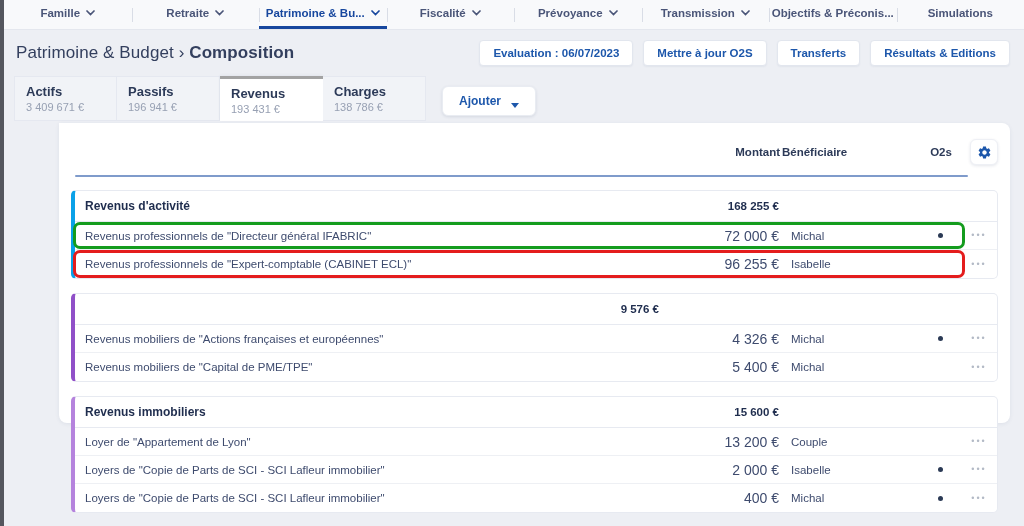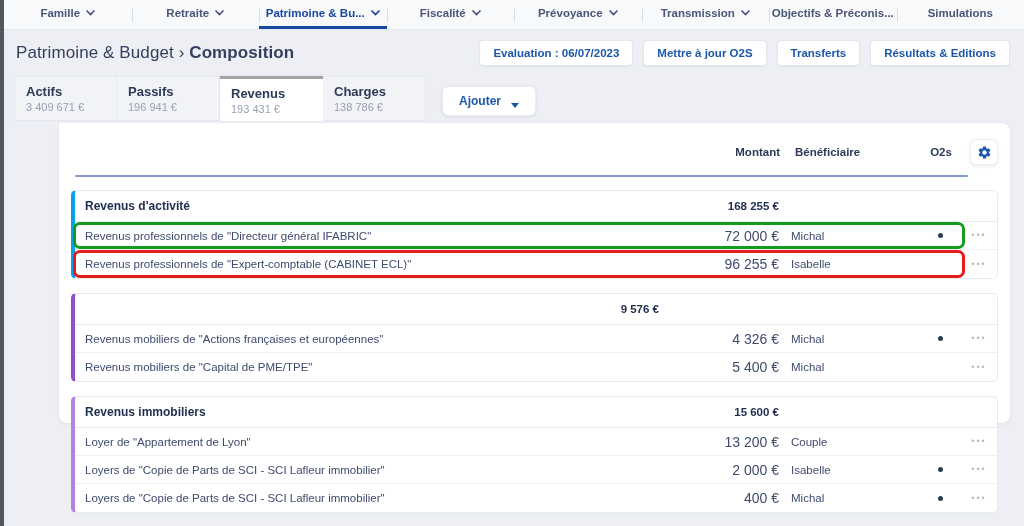--- a/index.html
+++ b/index.html
@@ -71,21 +71,21 @@
     box-shadow:0 1px 4px rgba(40,60,100,.08);
     margin-left:45px;
   }
   .grid-row {
     display:grid; grid-template-columns:1fr 120px 140px 42px 36px; align-items:center;
   }
   .table-head { padding:16px 12px 0 16px; }
   .table-head .grid-row { height:26px; }
   .col-h { font-size:11.5px; font-weight:700; color:#2c3a58; }
   .col-h.montant { text-align:right; }
-  .col-h.benef { padding-left:15px; }
+  .col-h.benef { padding-left:2px; }
   .col-h.o2s { text-align:center; }
   .gear-btn {
     width:28px; height:26px; margin-left:8px; background:#fff; border:1px solid #eef0f5;
     border-radius:6px; box-shadow:0 1px 3px rgba(40,60,100,.12); cursor:pointer;
     display:flex; align-items:center; justify-content:center; color:#1d57ab;
   }
   .head-line { height:2px; background:#7f9bcb; margin:10px 42px 0 16px; border-radius:1px; }
 
   .sections { padding:13px 12px 10px 12px; display:flex; flex-direction:column; gap:14px; }
   .section-card {

